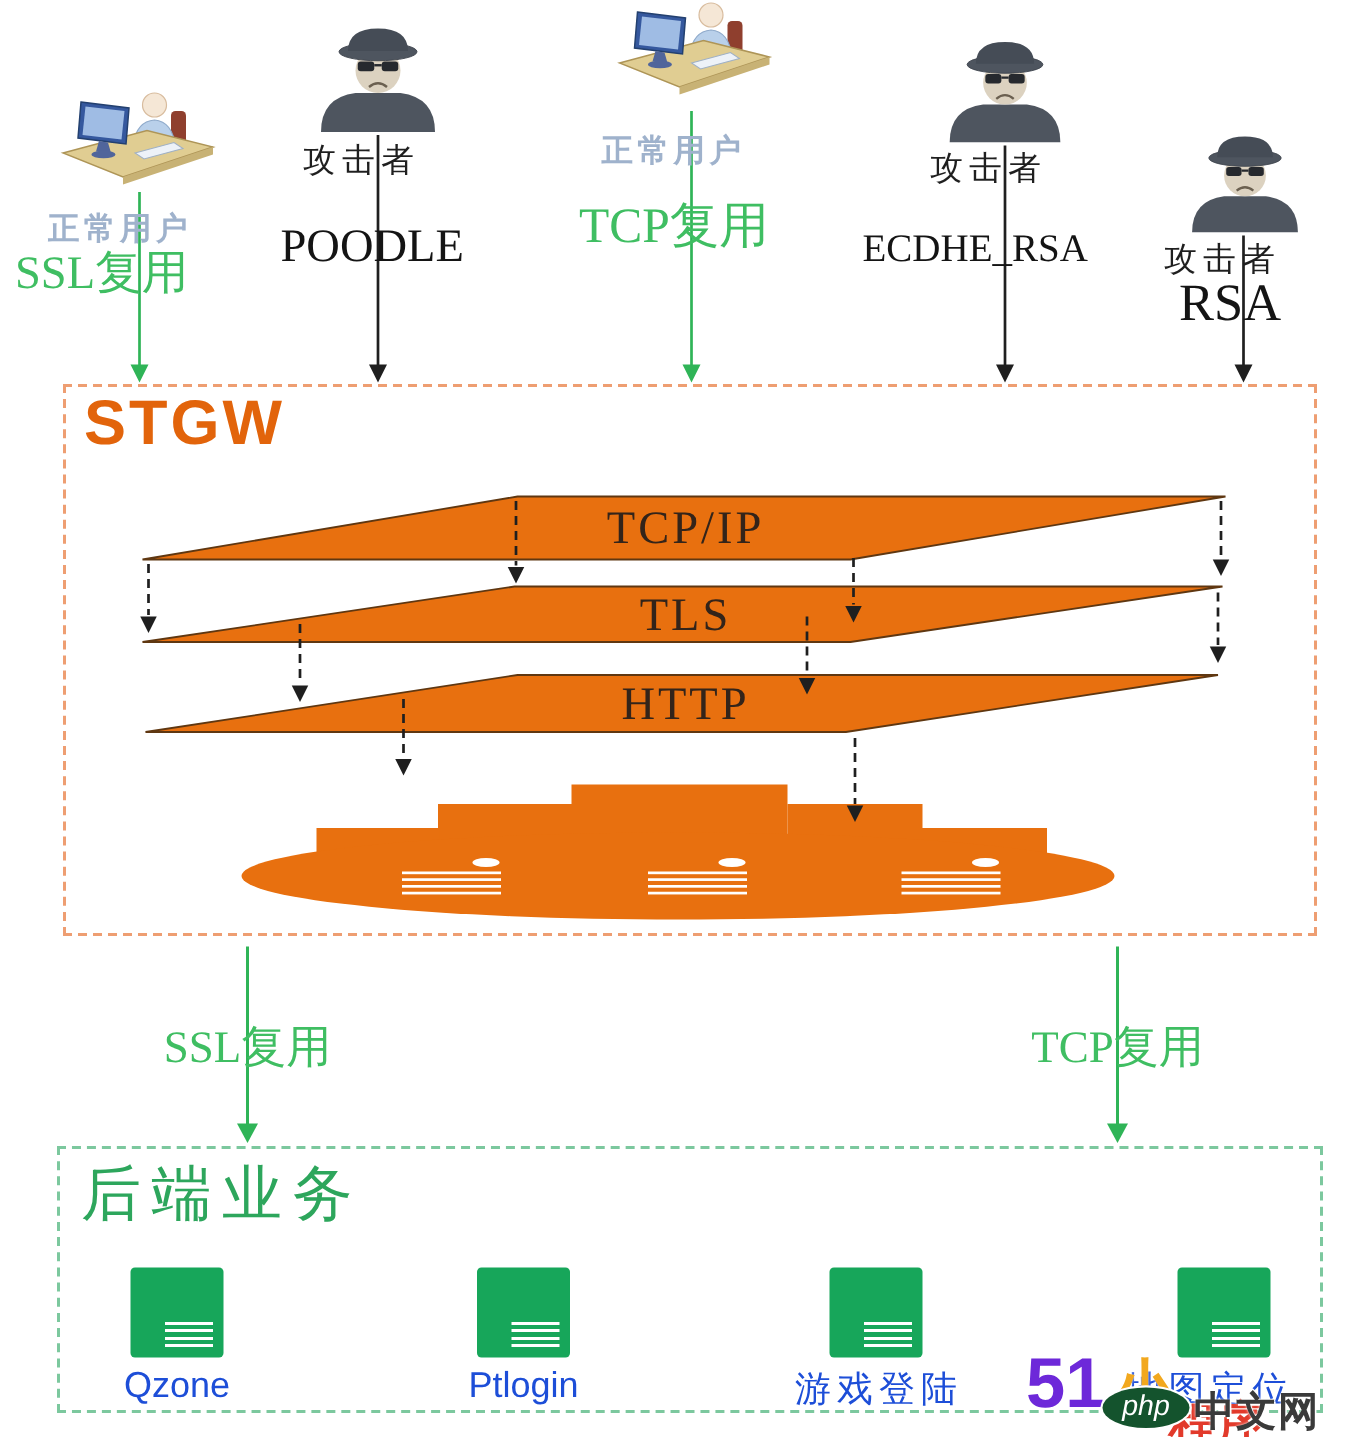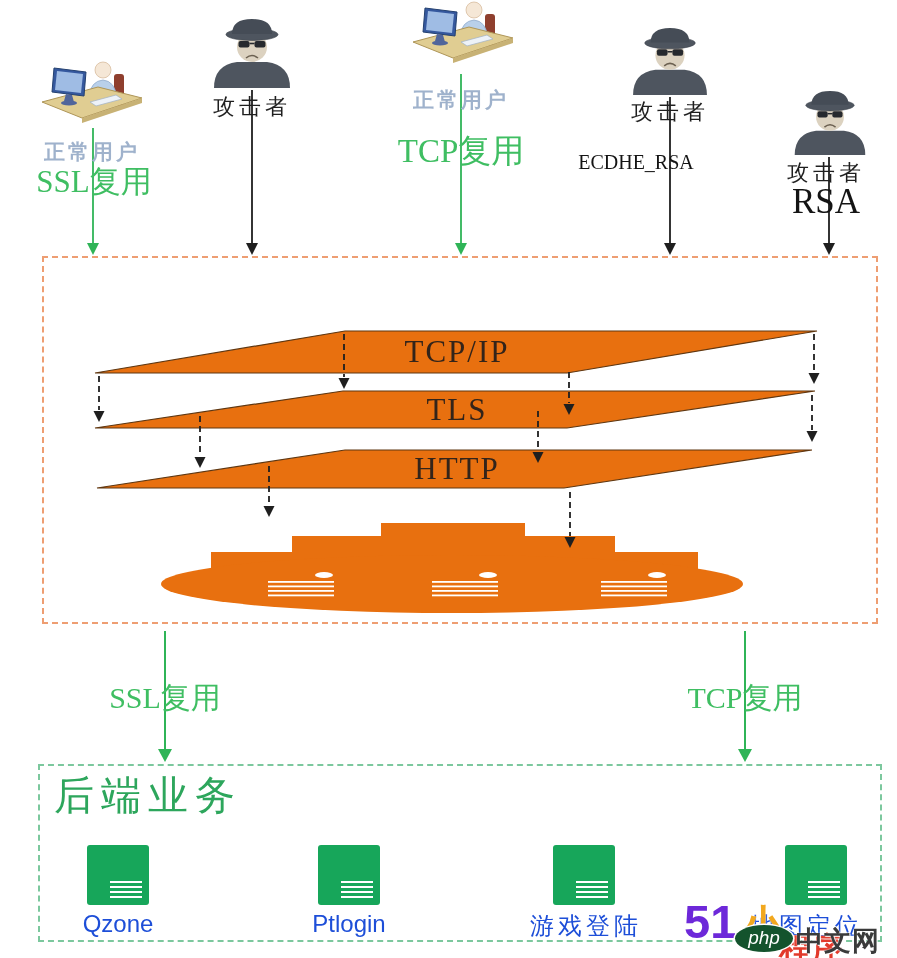--- a/index.html
+++ b/index.html
@@ -10,21 +10,21 @@
   .stgw-box{left:42px;top:256px;width:832px;height:364px;border:2px dashed #EE9E72;z-index:0;}
   .stgw-title{left:56px;top:258px;font-family:"Liberation Sans",sans-serif;font-weight:800;
               font-size:42px;color:#E2640B;letter-spacing:2px;z-index:2;}
   .backend-box{left:38px;top:764px;width:840px;height:174px;border:2px dashed #7CC89E;z-index:0;}
   .backend-title{left:54px;top:768px;font-weight:400;font-size:40px;color:#2DA65C;letter-spacing:7px;z-index:2;}
   
   .overlay{left:0;top:0;width:897px;height:958px;z-index:1;}
   
   .actor-icon{z-index:2;}
   
-  .lbl{z-index:2;text-align:center;line-height:1.05;}
+  .lbl{z-index:2;line-height:1.05;}
   .user-name{font-size:21px;font-weight:600;color:#9FB2CC;letter-spacing:3px;}
   .attacker-name{font-size:22px;color:#1F1F1F;letter-spacing:4px;}
   .proto-green{color:#3FBE62;}
   .proto-black{color:#141414;}
   .mid-label{font-size:30px;color:#3FBE62;z-index:2;text-align:center;}
   
   .svc-icon{width:62px;height:60px;background:#17A65A;border-radius:3px;z-index:2;}
   .svc-lines{position:absolute;left:23px;top:36px;width:32px;height:17px;
              background:repeating-linear-gradient(#fff 0 2px, transparent 2px 5px);}
   .svc-label-sans{font-family:"Liberation Sans",sans-serif;font-size:24px;color:#1d4ed8;z-index:2;text-align:center;}
@@ -156,20 +156,21 @@
     <path d="M7,70 Q7,47 30,44 L60,44 Q83,47 83,70 Z" fill="#4E555F"></path>
     <circle cx="45" cy="29" r="15" fill="#DCD2C0"></circle>
     <path d="M39,40 Q45,35 51,40" stroke="#6B6050" stroke-width="1.6" fill="none"></path>
     <rect x="31.5" y="23" width="11" height="6.5" rx="2" fill="#26292E"></rect>
     <rect x="47.5" y="23" width="11" height="6.5" rx="2" fill="#26292E"></rect>
     <path d="M42.5,25.5 L47.5,25.5" stroke="#26292E" stroke-width="1.6"></path>
     <ellipse cx="45" cy="16.5" rx="26" ry="6" fill="#4E555F" stroke="#3E444D" stroke-width="0.6"></ellipse>
     <path d="M25,16 Q25,1 45,1 Q65,1 65,16 Z" fill="#454C56"></path>
   </svg>
   <div class="abs lbl attacker-name" style="left:202px;top:95px;width:100px">攻击者</div>
+  <div class="abs lbl proto-black" style="left:187px;top:148px;width:130px;font-size:31px">POODLE</div>
 
   <svg class="abs actor-icon" style="left:411px;top:0px" width="104" height="66" viewBox="0 0 104 66">
     <rect x="74" y="14" width="10" height="34" rx="3" fill="#8F3F2E"></rect>
     <circle cx="63" cy="10" r="8" fill="#F5E7D6" stroke="#D8BC9E" stroke-width="0.8"></circle>
     <path d="M49,36 Q51,21 63,20 Q75,21 77,38 L77,50 L49,50 Z" fill="#B9D0EA" stroke="#90ABCB" stroke-width="0.8"></path>
     <polygon points="2,42 58,27 102,38 42,58" fill="#E0CD92" stroke="#AE9557" stroke-width="1"></polygon>
     <polygon points="42,58 102,38 102,43 42,63" fill="#C8B275"></polygon>
     <polygon points="14,8 46,12 44,36 12,32" fill="#35589E" stroke="#23406F" stroke-width="1"></polygon>
     <polygon points="17,11 43,14 41,33 15,30" fill="#9FBCE4"></polygon>
     <polygon points="26,34 32,35 34,42 24,41" fill="#50659B"></polygon>
@@ -183,35 +184,36 @@
     <path d="M7,70 Q7,47 30,44 L60,44 Q83,47 83,70 Z" fill="#4E555F"></path>
     <circle cx="45" cy="29" r="15" fill="#DCD2C0"></circle>
     <path d="M39,40 Q45,35 51,40" stroke="#6B6050" stroke-width="1.6" fill="none"></path>
     <rect x="31.5" y="23" width="11" height="6.5" rx="2" fill="#26292E"></rect>
     <rect x="47.5" y="23" width="11" height="6.5" rx="2" fill="#26292E"></rect>
     <path d="M42.5,25.5 L47.5,25.5" stroke="#26292E" stroke-width="1.6"></path>
     <ellipse cx="45" cy="16.5" rx="26" ry="6" fill="#4E555F" stroke="#3E444D" stroke-width="0.6"></ellipse>
     <path d="M25,16 Q25,1 45,1 Q65,1 65,16 Z" fill="#454C56"></path>
   </svg>
   <div class="abs lbl attacker-name" style="left:620px;top:100px;width:100px">攻击者</div>
-  <div class="abs lbl proto-black" style="left:541px;top:152px;width:190px;font-size:20px">ECDHE_RSA</div>
+  <div class="abs lbl proto-black" style="left:575px;top:152px;width:190px;font-size:26px">ECDHE_RSA</div>
 
   <svg class="abs actor-icon" style="left:788px;top:90px" width="84" height="65" viewBox="0 0 90 70">
     <path d="M7,70 Q7,47 30,44 L60,44 Q83,47 83,70 Z" fill="#4E555F"></path>
     <circle cx="45" cy="29" r="15" fill="#DCD2C0"></circle>
     <path d="M39,40 Q45,35 51,40" stroke="#6B6050" stroke-width="1.6" fill="none"></path>
     <rect x="31.5" y="23" width="11" height="6.5" rx="2" fill="#26292E"></rect>
     <rect x="47.5" y="23" width="11" height="6.5" rx="2" fill="#26292E"></rect>
     <path d="M42.5,25.5 L47.5,25.5" stroke="#26292E" stroke-width="1.6"></path>
     <ellipse cx="45" cy="16.5" rx="26" ry="6" fill="#4E555F" stroke="#3E444D" stroke-width="0.6"></ellipse>
     <path d="M25,16 Q25,1 45,1 Q65,1 65,16 Z" fill="#454C56"></path>
   </svg>
   <div class="abs lbl attacker-name" style="left:776px;top:161px;width:100px">攻击者</div>
   <div class="abs lbl proto-black" style="left:786px;top:184px;width:80px;font-size:35px">RSA</div>
 
+  <div class="abs stgw-title">STGW</div>
 
   <div class="abs mid-label" style="left:85px;top:678px;width:160px">SSL复用</div>
   <div class="abs mid-label" style="left:665px;top:678px;width:160px">TCP复用</div>
 
   <div class="abs backend-title">后端业务</div>
 
   <div class="abs svc-icon" style="left:87px;top:845px">
     <div class="svc-lines"></div>
   </div>
   <div class="abs svc-icon" style="left:318px;top:845px">

